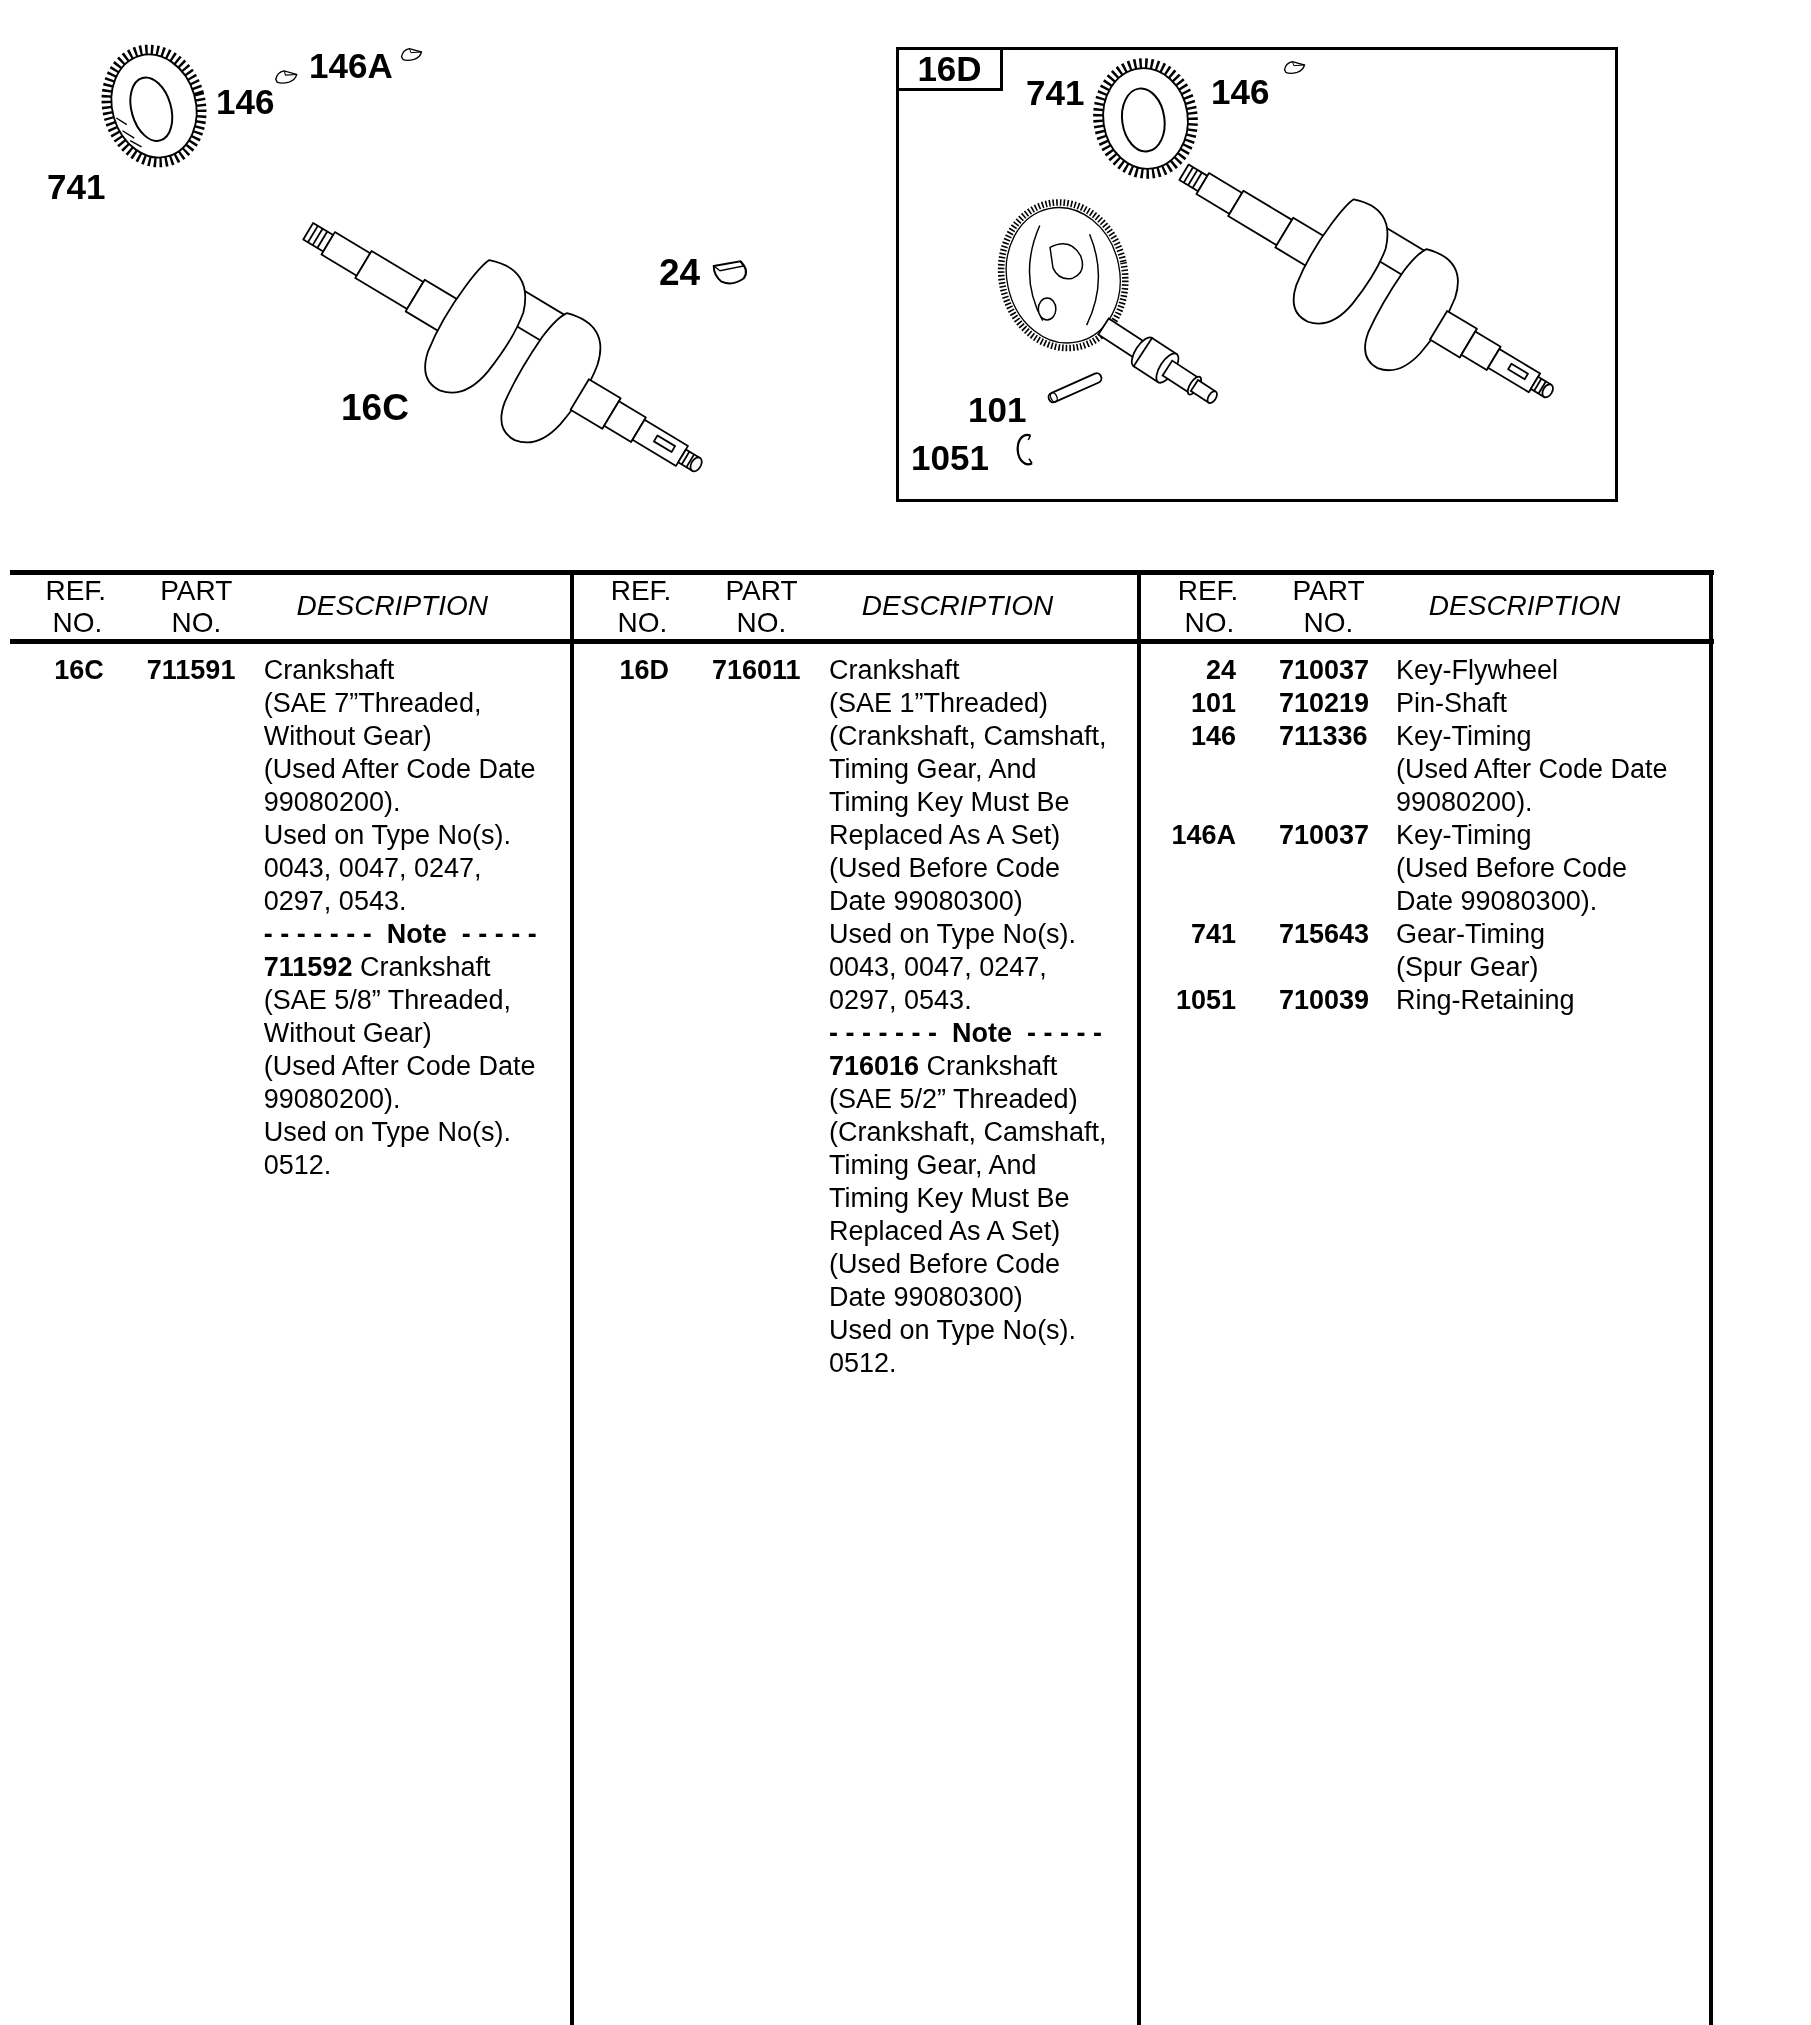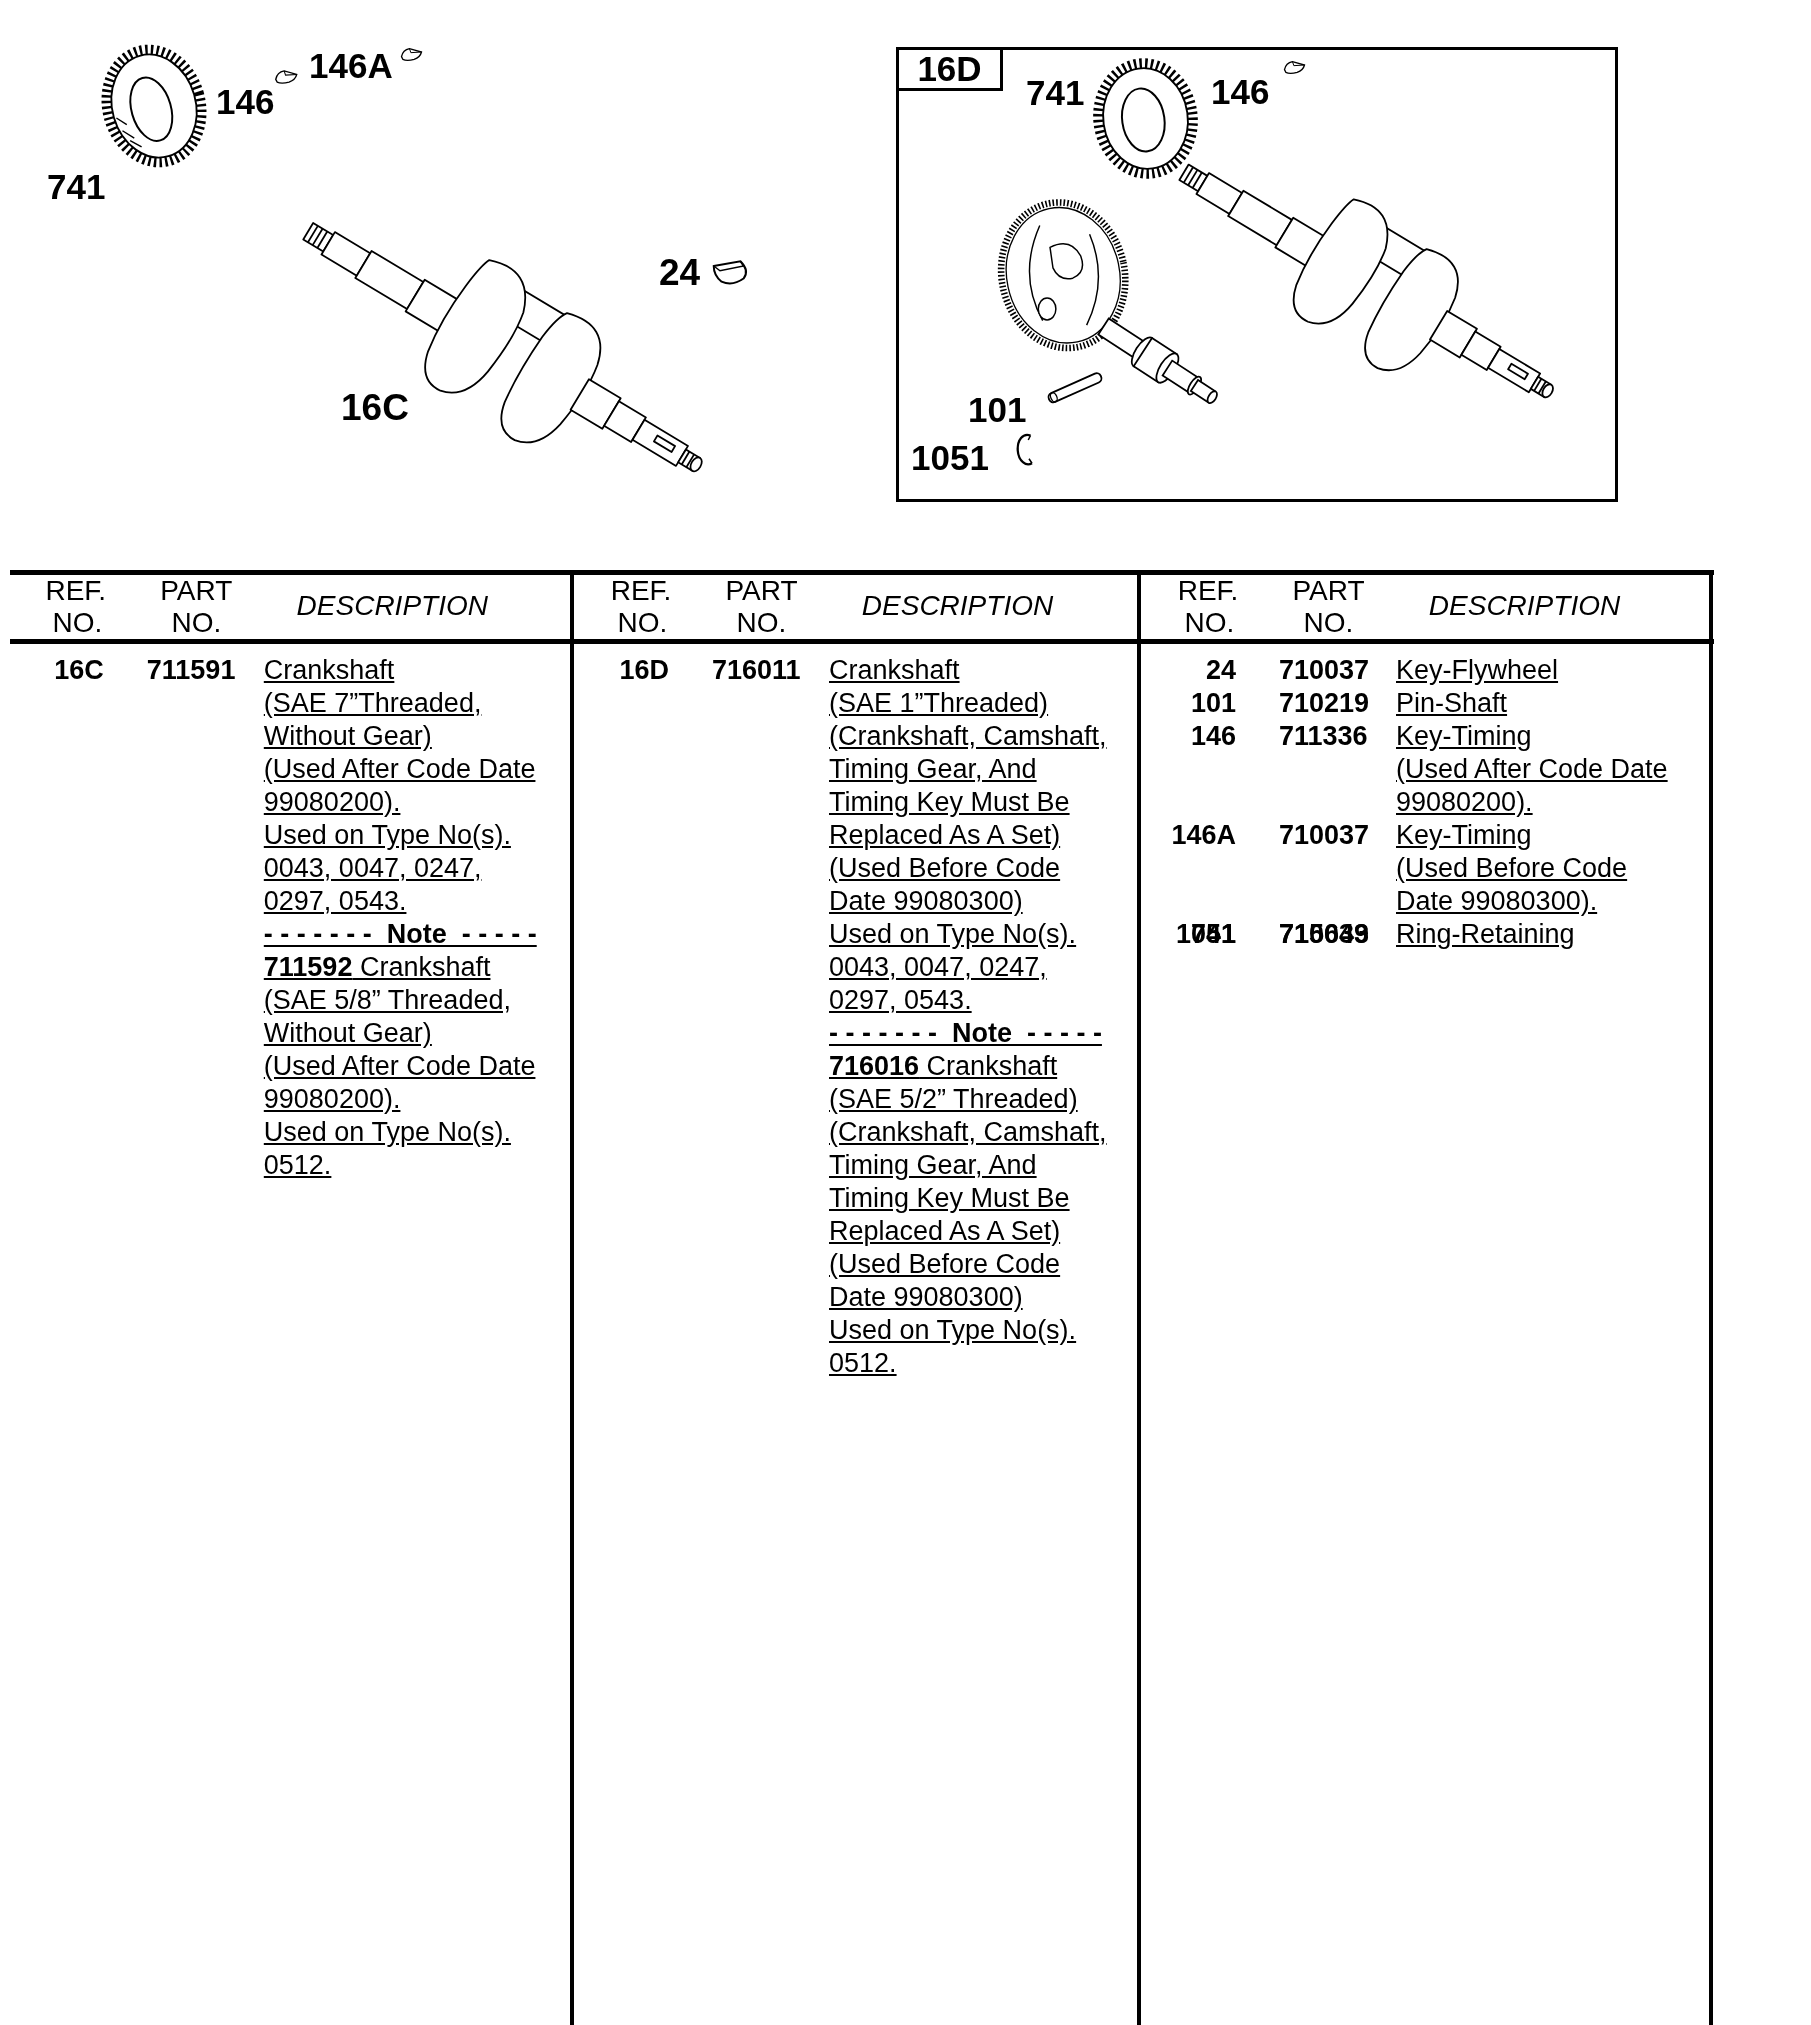--- a/index.html
+++ b/index.html
@@ -51,21 +51,21 @@
   .body-group{position:absolute;top:654px;font-size:27px;line-height:33px;}
   .entry{position:relative;}
   .entry .ref{
     position:absolute;left:0;top:0;width:94px;
     text-align:right;font-weight:bold;
   }
   .entry .part{
     position:absolute;left:137px;top:0;
     font-weight:bold;
   }
-  .entry .desc{margin-left:254px;text-decoration:underline;}
+  .entry .desc{margin-left:254px;}
   .entry .desc .line{white-space:pre-wrap;}
   svg{display:block;}
 </style>
 </head>
 <body>
 
 <div id="page">
 
   <div>
 
@@ -316,20 +316,24 @@
         <div class="part">710037</div>
         <div class="desc">
             <div class="line">Key-Timing</div>
             <div class="line">(Used Before Code</div>
             <div class="line">Date 99080300).</div>
           </div>
       </div>
       <div class="entry">
         <div class="ref">741</div>
         <div class="part">715643</div>
+        <div class="desc">
+            <div class="line">Gear-Timing</div>
+            <div class="line">(Spur Gear)</div>
+          </div>
       </div>
       <div class="entry">
         <div class="ref">1051</div>
         <div class="part">710039</div>
         <div class="desc">
             <div class="line">Ring-Retaining</div>
           </div>
       </div>
     </div>
 

